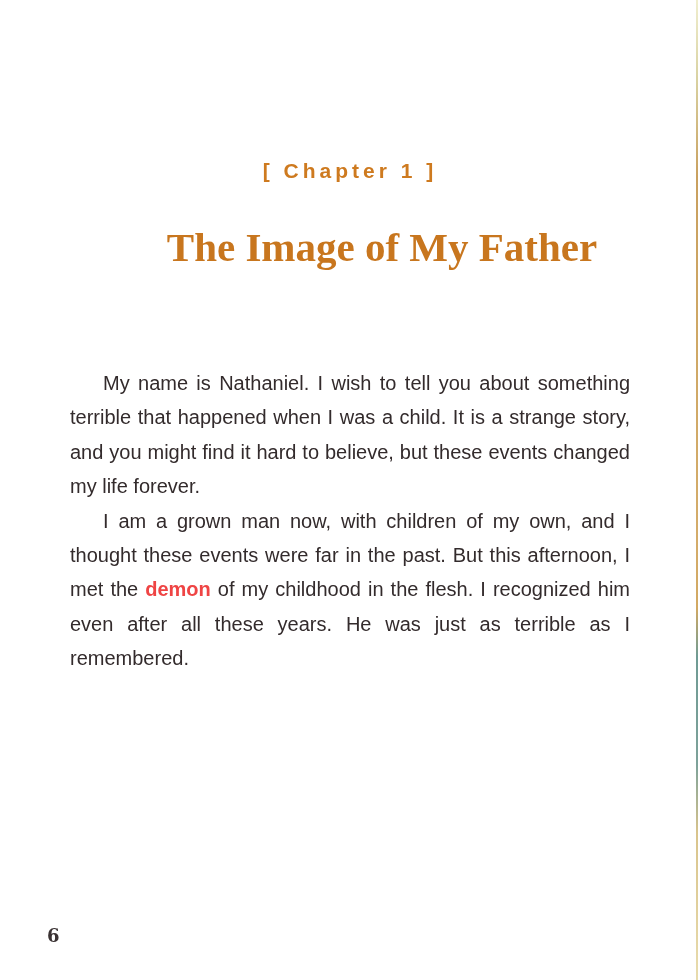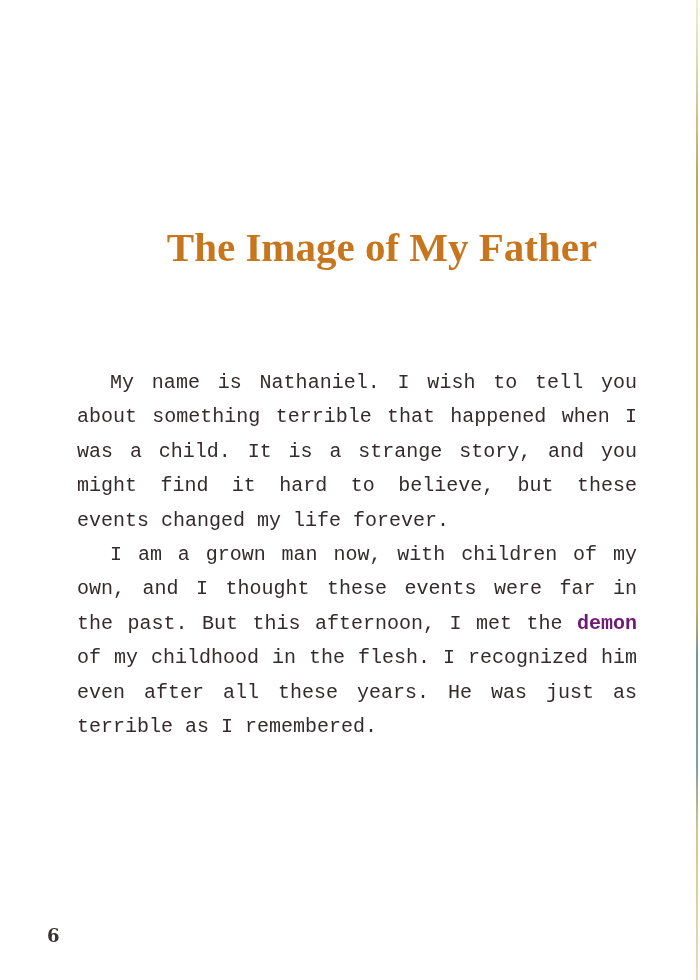--- a/index.html
+++ b/index.html
@@ -36,36 +36,35 @@
     font-family: "Liberation Serif", serif;
     font-weight: 700;
     font-size: 41px;
     color: #C8761E;
   }
   .body-text {
     position: absolute;
     left: 70px;
     top: 366px;
     width: 560px;
-    font-family: Liberation Mono, monospace;
+    font-family: Liberation Sans, sans-serif;
     font-size: 20px;
     line-height: 34.4px;
     color: #332B2C;
     text-align: justify;
     text-justify: inter-word;
-    margin-left: 7px;
   }
   .body-text p {
     margin: 0;
     padding: 0;
     text-indent: 33px;
   }
   .body-text b {
     font-weight: 700;
-    color: #701a75;
+    color: #ef4444;
   }
   .page-number {
     position: absolute;
     left: 47px;
     top: 925px;
     font-family: "DejaVu Serif", serif;
     font-weight: 600;
     font-size: 18px;
     color: #3A3233;
   }
@@ -88,20 +87,21 @@
       #d9c48c 85%,
       #e2d2a0 94%,
       #e8dcae 100%
     );
   }
 </style>
 </head>
 <body>
 
 <div class="page">
+  <div class="chapter-label">[ Chapter 1 ]</div>
 
   <h1 class="chapter-title" style="margin:4px;padding-left:28px;">The Image of My Father</h1>
 
   <div class="body-text">
       <p><span>My name is Nathaniel. I wish to tell you about something terrible that happened when I was a child. It is a strange story, and you might find it hard to believe, but these events changed my life forever.</span></p>
       <p><span>I am a grown man now, with children of my own, and I thought these events were far in the past. But this afternoon, I met the </span><b>demon</b><span> of my childhood in the flesh. I recognized him even after all these years. He was just as terrible as I remembered.</span></p>
     </div>
 
   <div class="page-number">6</div>
 

